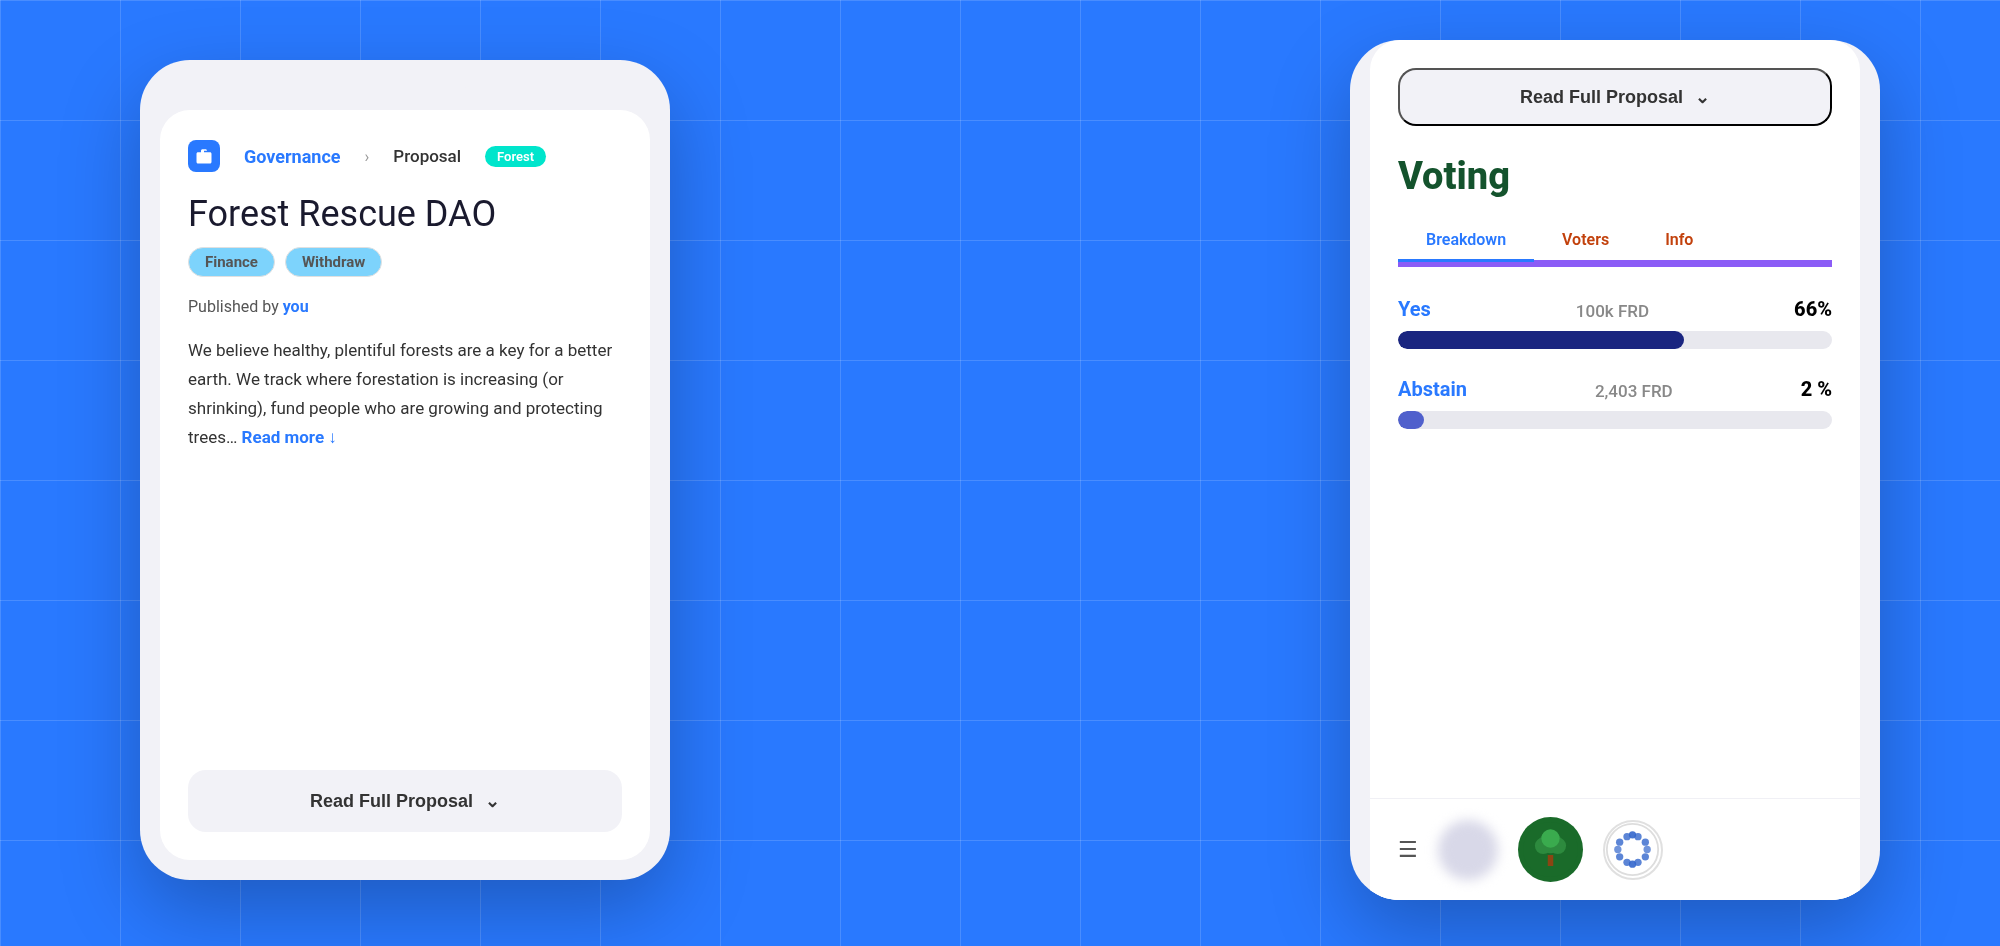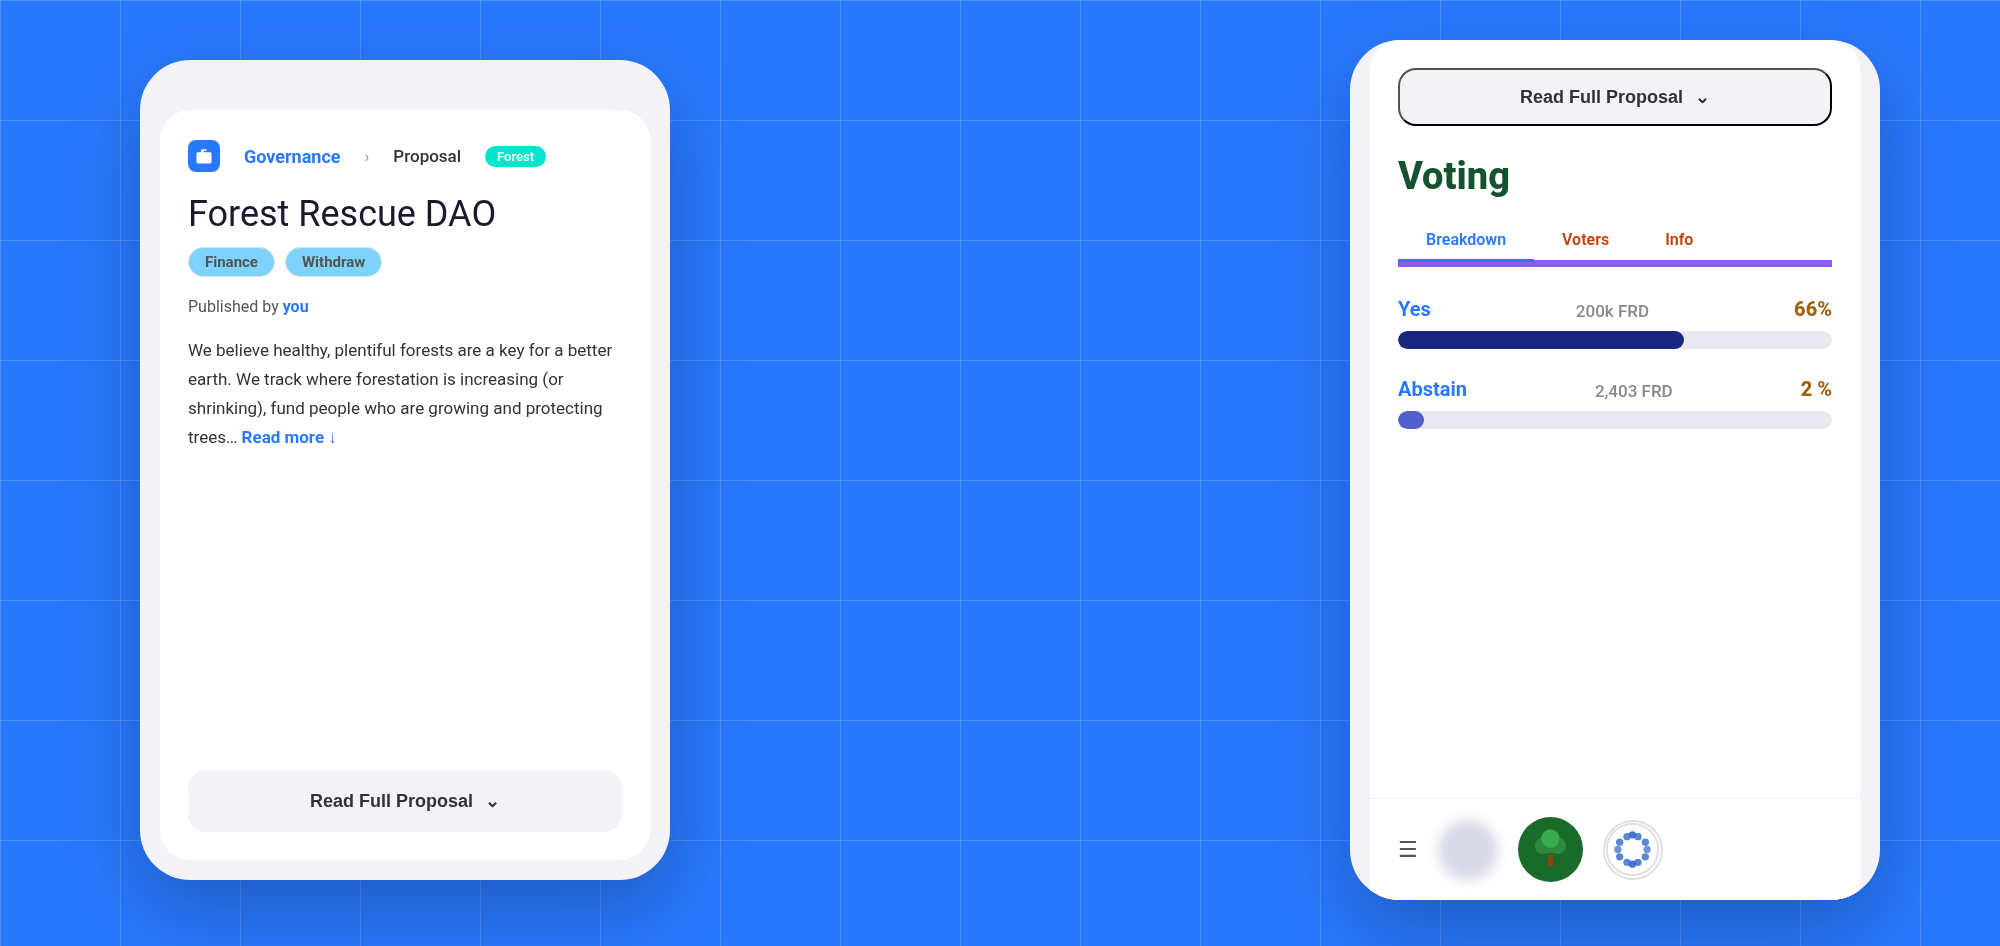--- a/index.html
+++ b/index.html
@@ -287,21 +287,21 @@
 
     .vote-amount {
       font-size: 17px;
       color: #888;
       font-weight: 500;
     }
 
     .vote-percent {
       font-size: 20px;
       font-weight: 800;
-      color: #a16207;
+      color: #000000;
     }
 
     .vote-bar-track {
       height: 18px;
       background: #e8e8ee;
       border-radius: 20px;
       overflow: hidden;
     }
 
     .vote-bar-fill {
@@ -430,21 +430,21 @@
           <span>Voters</span>
         </div>
         <div class="tab">
           <span>Info</span>
         </div>
       </div>
 
       <div class="vote-item">
         <div class="vote-header">
           <span class="vote-label">Yes</span>
-          <span class="vote-amount">200k FRD</span>
+          <span class="vote-amount">100k FRD</span>
           <span class="vote-percent">66%</span>
         </div>
         <div class="vote-bar-track">
           <div class="vote-bar-fill" style="width: 66%;"></div>
         </div>
       </div>
 
       <div class="vote-item">
         <div class="vote-header">
           <span class="vote-label">Abstain</span>

